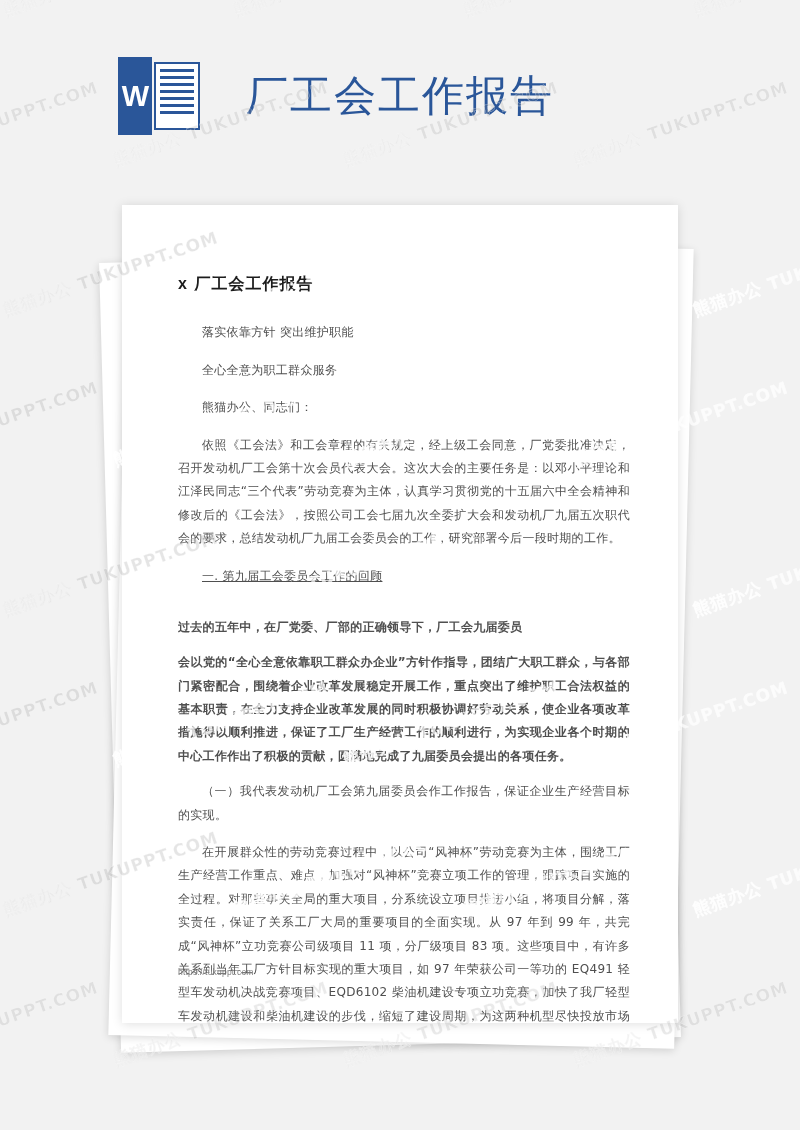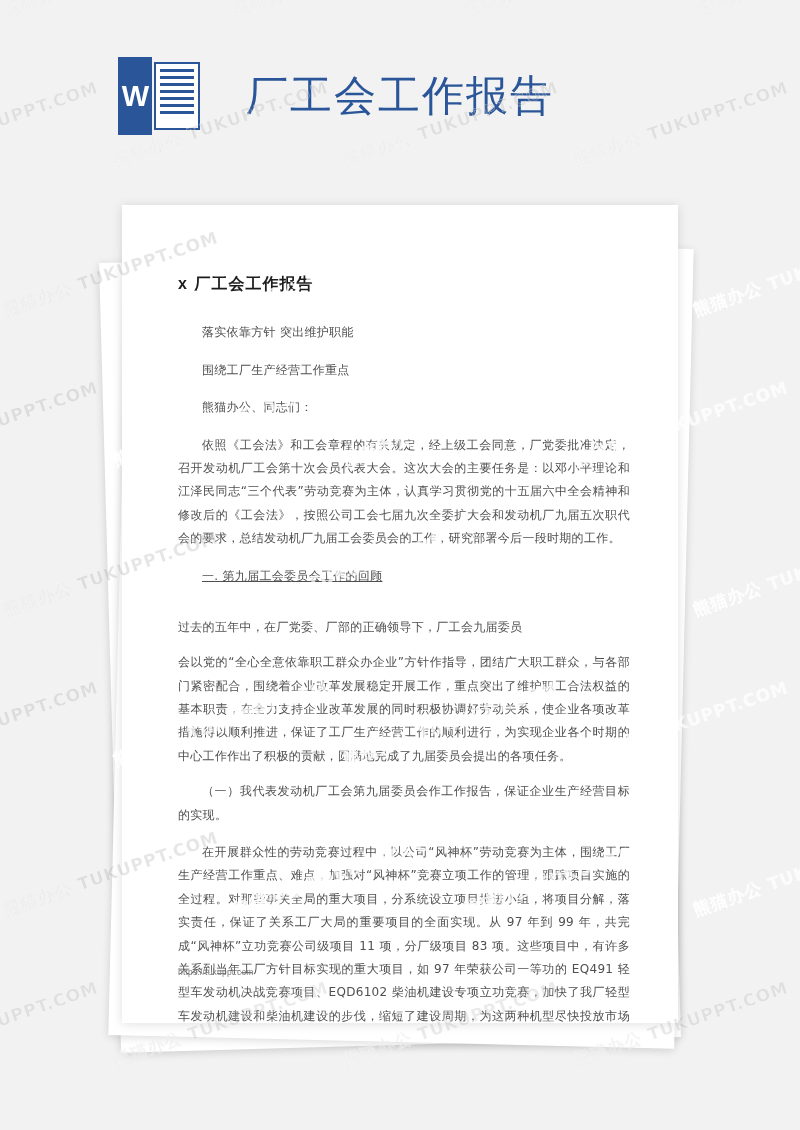--- a/index.html
+++ b/index.html
@@ -176,20 +176,21 @@
     text-indent: 2em;
     margin-bottom: 14px;
   }
   p.section {
     text-indent: 2em;
     margin-bottom: 28px;
     text-decoration: underline;
   }
   p.flush {
     text-indent: 0;
+    font-weight: bold;
   }
   .footer-url {
     position: absolute;
     left: 56px;
     bottom: 46px;
     font-family: "Liberation Sans", sans-serif;
     font-size: 8.5px;
     color: #7c7c7c;
     letter-spacing: 0.2px;
   }
@@ -220,21 +221,21 @@
   <div class="header-title">厂工会工作报告</div>
 </div>
 
 <div class="doc-body">
   <h1 class="doc-title">
     <span class="x-mark">x</span>
     <span>厂工会工作报告</span>
   </h1>
 
   <p class="para sub">落实依靠方针  突出维护职能</p>
-  <p class="para sub">围绕工厂生产经营工作重点</p>
+  <p class="para sub">全心全意为职工群众服务</p>
   <p class="para sub">熊猫办公、同志们：</p>
   <p class="para head-line">依照《工会法》和工会章程的有关规定，经上级工会同意，厂党委批准决定，召开发动机厂工会第十次会员代表大会。这次大会的主要任务是：以邓小平理论和江泽民同志“三个代表”劳动竞赛为主体，认真学习贯彻党的十五届六中全会精神和修改后的《工会法》，按照公司工会七届九次全委扩大会和发动机厂九届五次职代会的要求，总结发动机厂九届工会委员会的工作，研究部署今后一段时期的工作。</p>
   <p class="para section">一. 第九届工会委员会工作的回顾</p>
   <p class="para flush">过去的五年中，在厂党委、厂部的正确领导下，厂工会九届委员</p>
   <p class="para flush">会以党的“全心全意依靠职工群众办企业”方针作指导，团结广大职工群众，与各部门紧密配合，围绕着企业改革发展稳定开展工作，重点突出了维护职工合法权益的基本职责，在全力支持企业改革发展的同时积极协调好劳动关系，使企业各项改革措施得以顺利推进，保证了工厂生产经营工作的顺利进行，为实现企业各个时期的中心工作作出了积极的贡献，圆满地完成了九届委员会提出的各项任务。</p>
   <p class="para head-line">（一）我代表发动机厂工会第九届委员会作工作报告，保证企业生产经营目标的实现。</p>
   <p class="para head-line">在开展群众性的劳动竞赛过程中，以公司“风神杯”劳动竞赛为主体，围绕工厂生产经营工作重点、难点，加强对“风神杯”竞赛立项工作的管理，跟踪项目实施的全过程。对那些事关全局的重大项目，分系统设立项目推进小组，将项目分解，落实责任，保证了关系工厂大局的重要项目的全面实现。从 97 年到 99 年，共完成“风神杯”立功竞赛公司级项目 11 项，分厂级项目 83 项。这些项目中，有许多关系到当年工厂方针目标实现的重大项目，如 97 年荣获公司一等功的 EQ491 轻型车发动机决战竞赛项目、EQD6102 柴油机建设专项立功竞赛，加快了我厂轻型车发动机建设和柴油机建设的步伐，缩短了建设周期，为这两种机型尽快投放市场赢得了时间。又如 99 年开展的以《提高 EQ491 发动机可</p>
 
   <div class="footer-url">https://tukuppt.com</div>
 </div>

